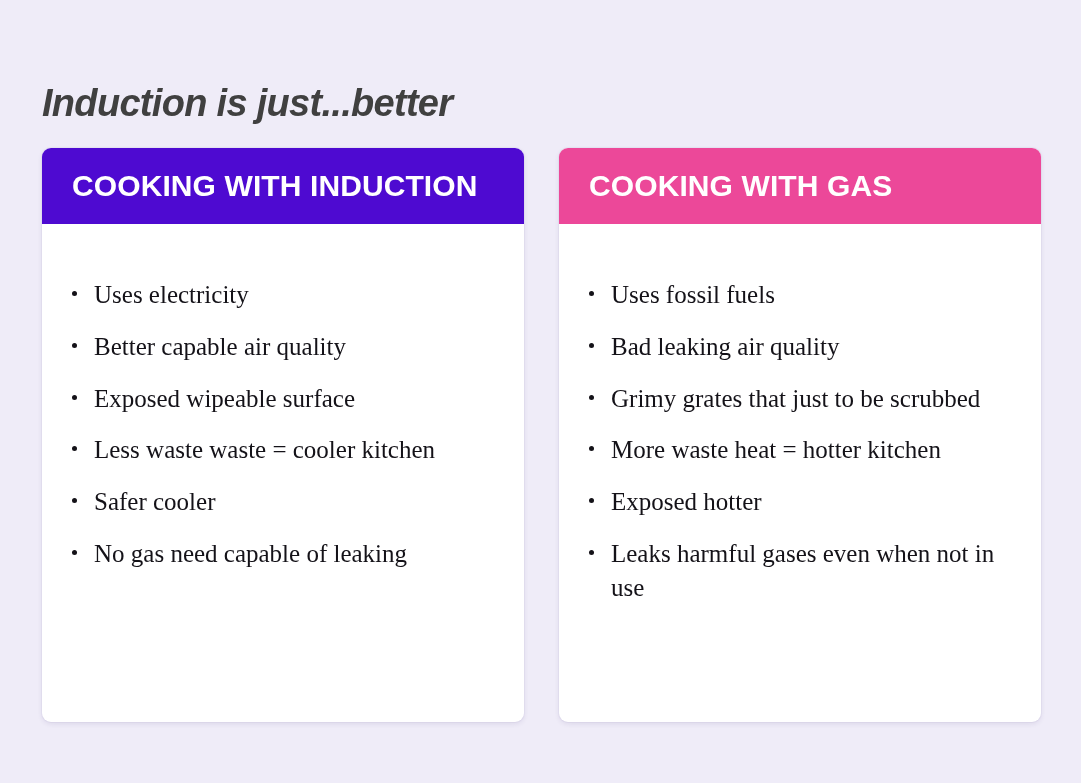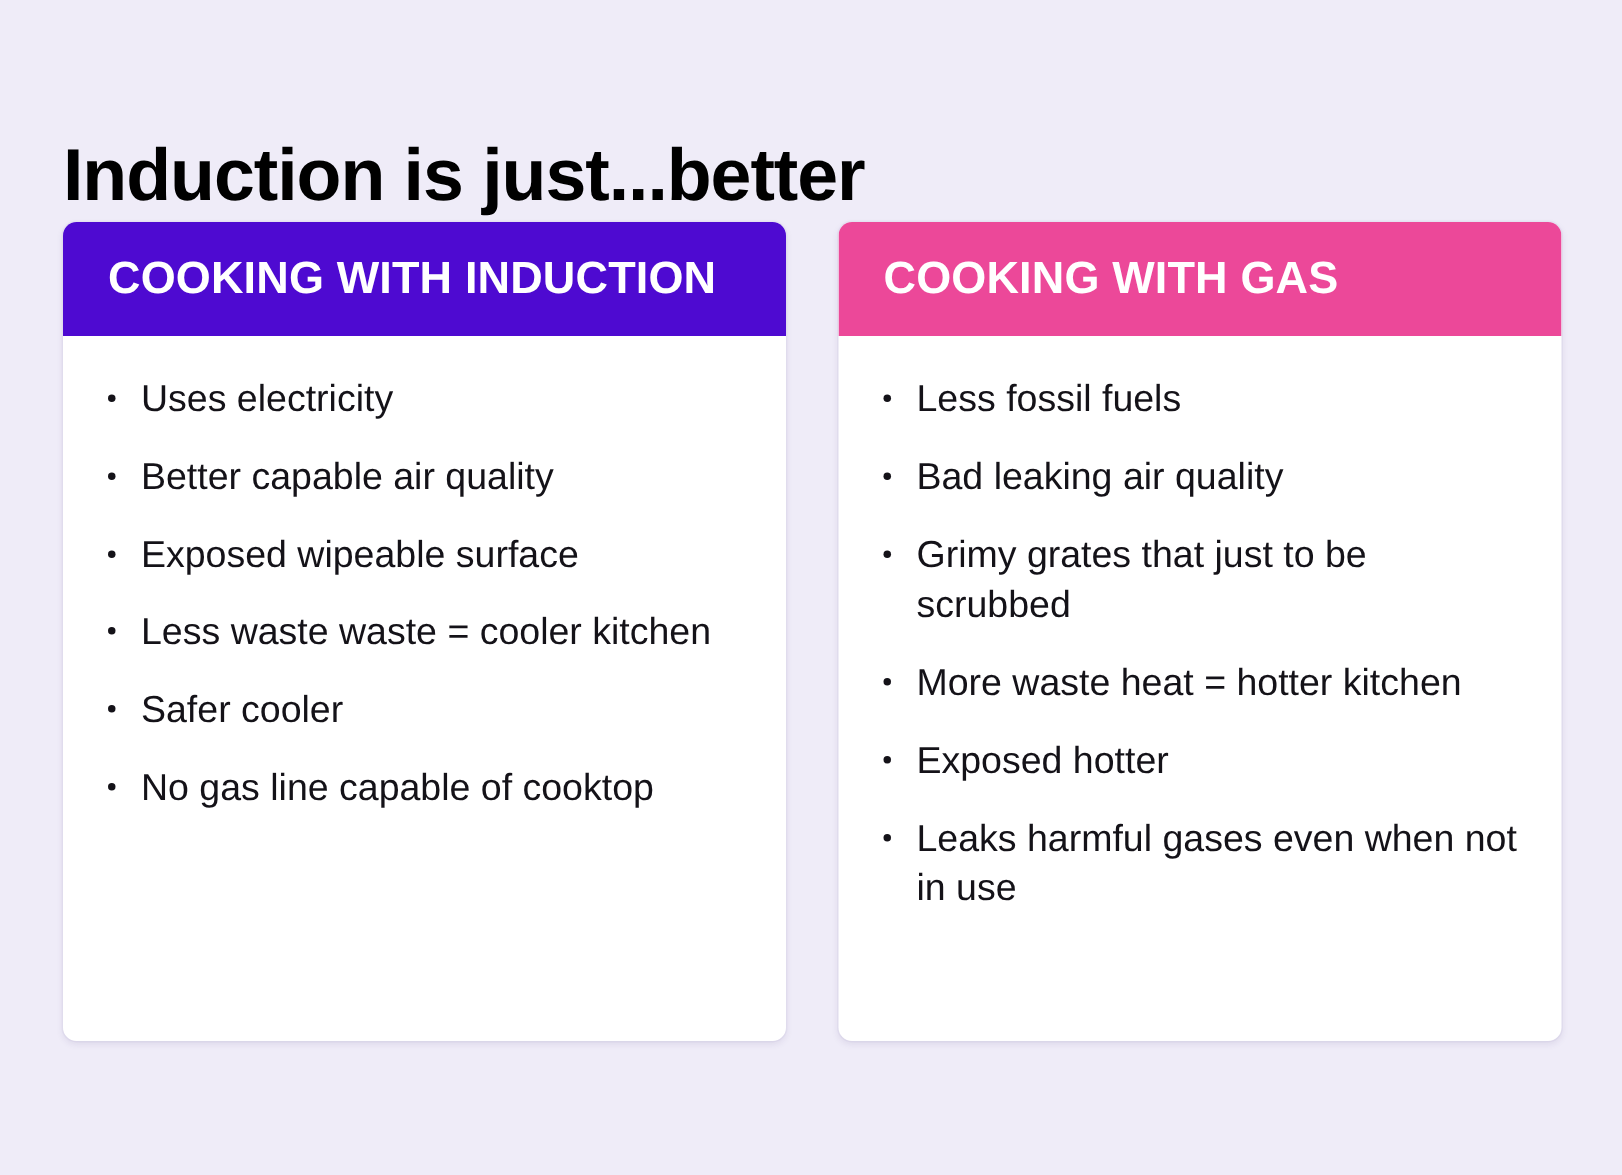--- a/index.html
+++ b/index.html
@@ -20,26 +20,27 @@
     position: relative;
     width: 1081px;
     height: 783px;
     box-sizing: border-box;
   }
 
   .page-title {
     position: absolute;
     left: 42px;
     top: 58px;
-    font-size: 49px;
+    font-size: 38px;
     font-weight: 800;
     letter-spacing: -0.7px;
-    color: #000000;
+    color: #404040;
     line-height: 1.1;
     white-space: nowrap;
+    font-style: italic;
   }
 
   .cards {
     position: absolute;
     left: 42px;
     top: 148px;
     width: 999px;
     display: flex;
     gap: 35px;
     align-items: flex-start;
@@ -47,20 +48,21 @@
 
   .card {
     width: 482px;
     background: #ffffff;
     border-radius: 9px;
     box-shadow: 0 2px 5px rgba(60, 40, 110, 0.10),
                 0 0 0 1px rgba(120, 100, 170, 0.05);
     overflow: hidden;
     display: flex;
     flex-direction: column;
+    gap: 28px;
   }
 
   .card-header {
     height: 76px;
     display: flex;
     align-items: center;
     padding: 0 30px;
     box-sizing: border-box;
   }
 
@@ -70,20 +72,21 @@
     color: #ffffff;
     letter-spacing: 0.1px;
     text-transform: uppercase;
     line-height: 1;
     white-space: nowrap;
   }
 
   .card-body {
     padding: 26px 26px 30px 26px;
     box-sizing: border-box;
+    font-family: Liberation Serif, serif;
   }
 
   .card-left .card-body  { min-height: 470px; }
   .card-right .card-body { min-height: 470px; }
 
   .bullet-list {
     list-style: none;
     margin: 0;
     padding: 0;
   }
@@ -139,35 +142,35 @@
           <li class="bullet-item">
             <span class="bullet-dot"></span>
             <span>Less waste waste = cooler kitchen</span>
           </li>
           <li class="bullet-item">
             <span class="bullet-dot"></span>
             <span>Safer cooler</span>
           </li>
           <li class="bullet-item">
             <span class="bullet-dot"></span>
-            <span>No gas line capable of cooktop</span>
+            <span>No gas need capable of leaking</span>
           </li>
         </ul>
       </div>
     </div>
 
     <div class="card card-right">
       <div class="card-header" style="background: #ec4899;">
         <span class="card-header-title">COOKING WITH GAS</span>
       </div>
       <div class="card-body">
         <ul class="bullet-list">
           <li class="bullet-item">
             <span class="bullet-dot"></span>
-            <span>Less fossil fuels</span>
+            <span>Uses fossil fuels</span>
           </li>
           <li class="bullet-item">
             <span class="bullet-dot"></span>
             <span>Bad leaking air quality</span>
           </li>
           <li class="bullet-item">
             <span class="bullet-dot"></span>
             <span>Grimy grates that just to be scrubbed</span>
           </li>
           <li class="bullet-item">

